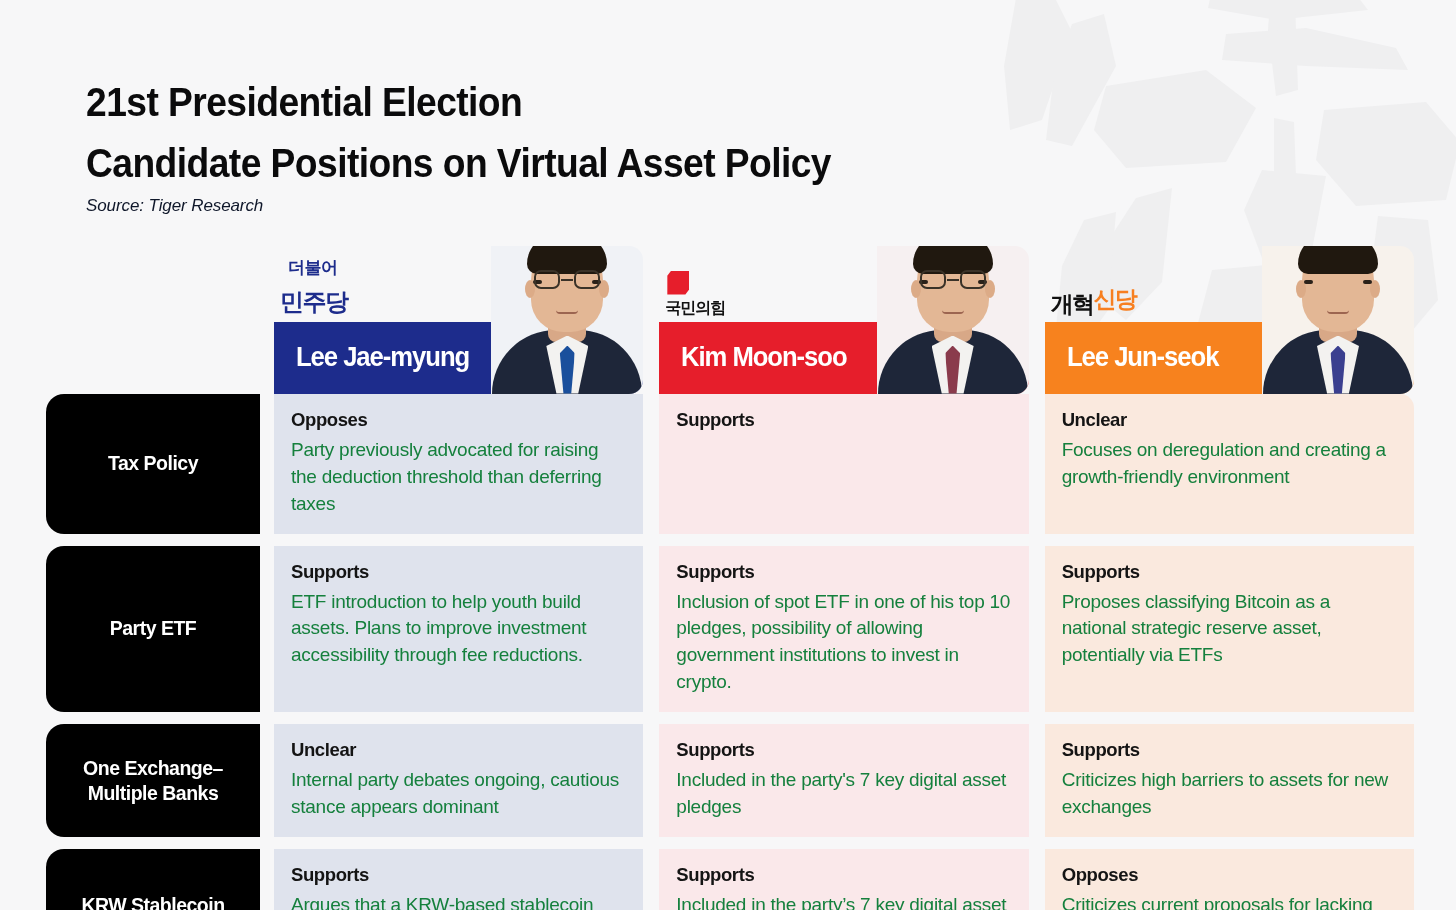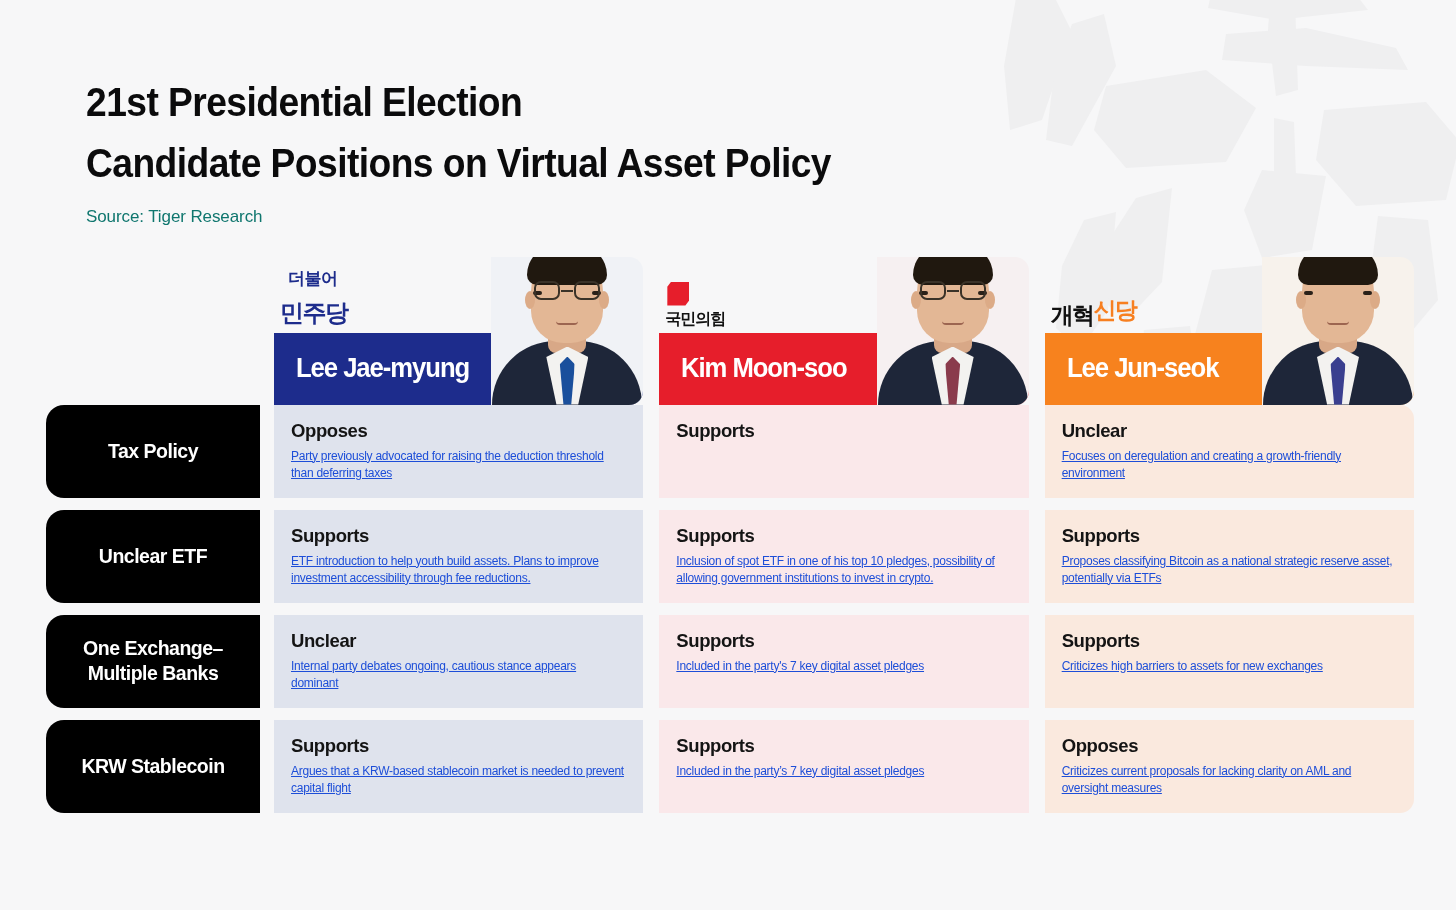--- a/index.html
+++ b/index.html
@@ -40,23 +40,24 @@
     font-size: 40px;
     font-weight: 700;
     line-height: 1.52;
     letter-spacing: -0.6px;
     color: #0b0b0c;
     transform: scaleX(0.93);
     transform-origin: left center;
     white-space: nowrap;
   }
   .source-line {
-    margin-top: 13px;
+    margin-top: 2px;
     font-size: 17px;
-    color: #0f766e;
+    font-style: italic;
+    color: #0f172a;
     letter-spacing: -0.1px;
   }
 
   
   .grid {
     position: relative;
     margin-top: 26px;
     margin-left: 0px;
     width: 1368px;
   }
@@ -291,25 +292,24 @@
     min-height: 88px;
   }
   .cell-stance {
     font-size: 18.5px;
     font-weight: 700;
     color: #141414;
     letter-spacing: -0.4px;
     margin-bottom: 6px;
   }
   .cell-detail {
-    font-size: 12px;
+    font-size: 19px;
     line-height: 1.42;
-    color: #1d4ed8;
+    color: #15803d;
     letter-spacing: -0.25px;
-    text-decoration: underline;
   }
 
   .row:first-child .cell:last-child { border-top-right-radius: 14px; }
   .row:last-child  .cell:last-child { border-bottom-right-radius: 14px; }
   .row:last-child  .row-label { border-radius: 18px 0 0 18px; }
 
   .col-gap { width: 16px; flex: none; }
 </style>
 </head>
 <body style="background: rgb(247, 247, 248);">
@@ -452,21 +452,21 @@
           <div class="cell" style="background: rgb(250, 232, 234);">
             <div class="cell-stance">Supports</div>
           </div>
           <div class="col-gap"></div>
           <div class="cell" style="background: rgb(250, 233, 222); border-top-right-radius: 14px;">
             <div class="cell-stance">Unclear</div>
             <div class="cell-detail">Focuses on deregulation and creating a growth-friendly environment</div>
           </div>
         </div>
         <div class="row">
-          <div class="row-label">Unclear ETF</div>
+          <div class="row-label">Party ETF</div>
           <div class="label-gap"></div>
           <div class="cell" style="background: rgb(223, 227, 237);">
             <div class="cell-stance">Supports</div>
             <div class="cell-detail">ETF introduction to help youth build assets. Plans to improve investment accessibility through fee reductions.</div>
           </div>
           <div class="col-gap"></div>
           <div class="cell" style="background: rgb(250, 232, 234);">
             <div class="cell-stance">Supports</div>
             <div class="cell-detail">Inclusion of spot ETF in one of his top 10 pledges, possibility of allowing government institutions to invest in crypto.</div>
           </div>

